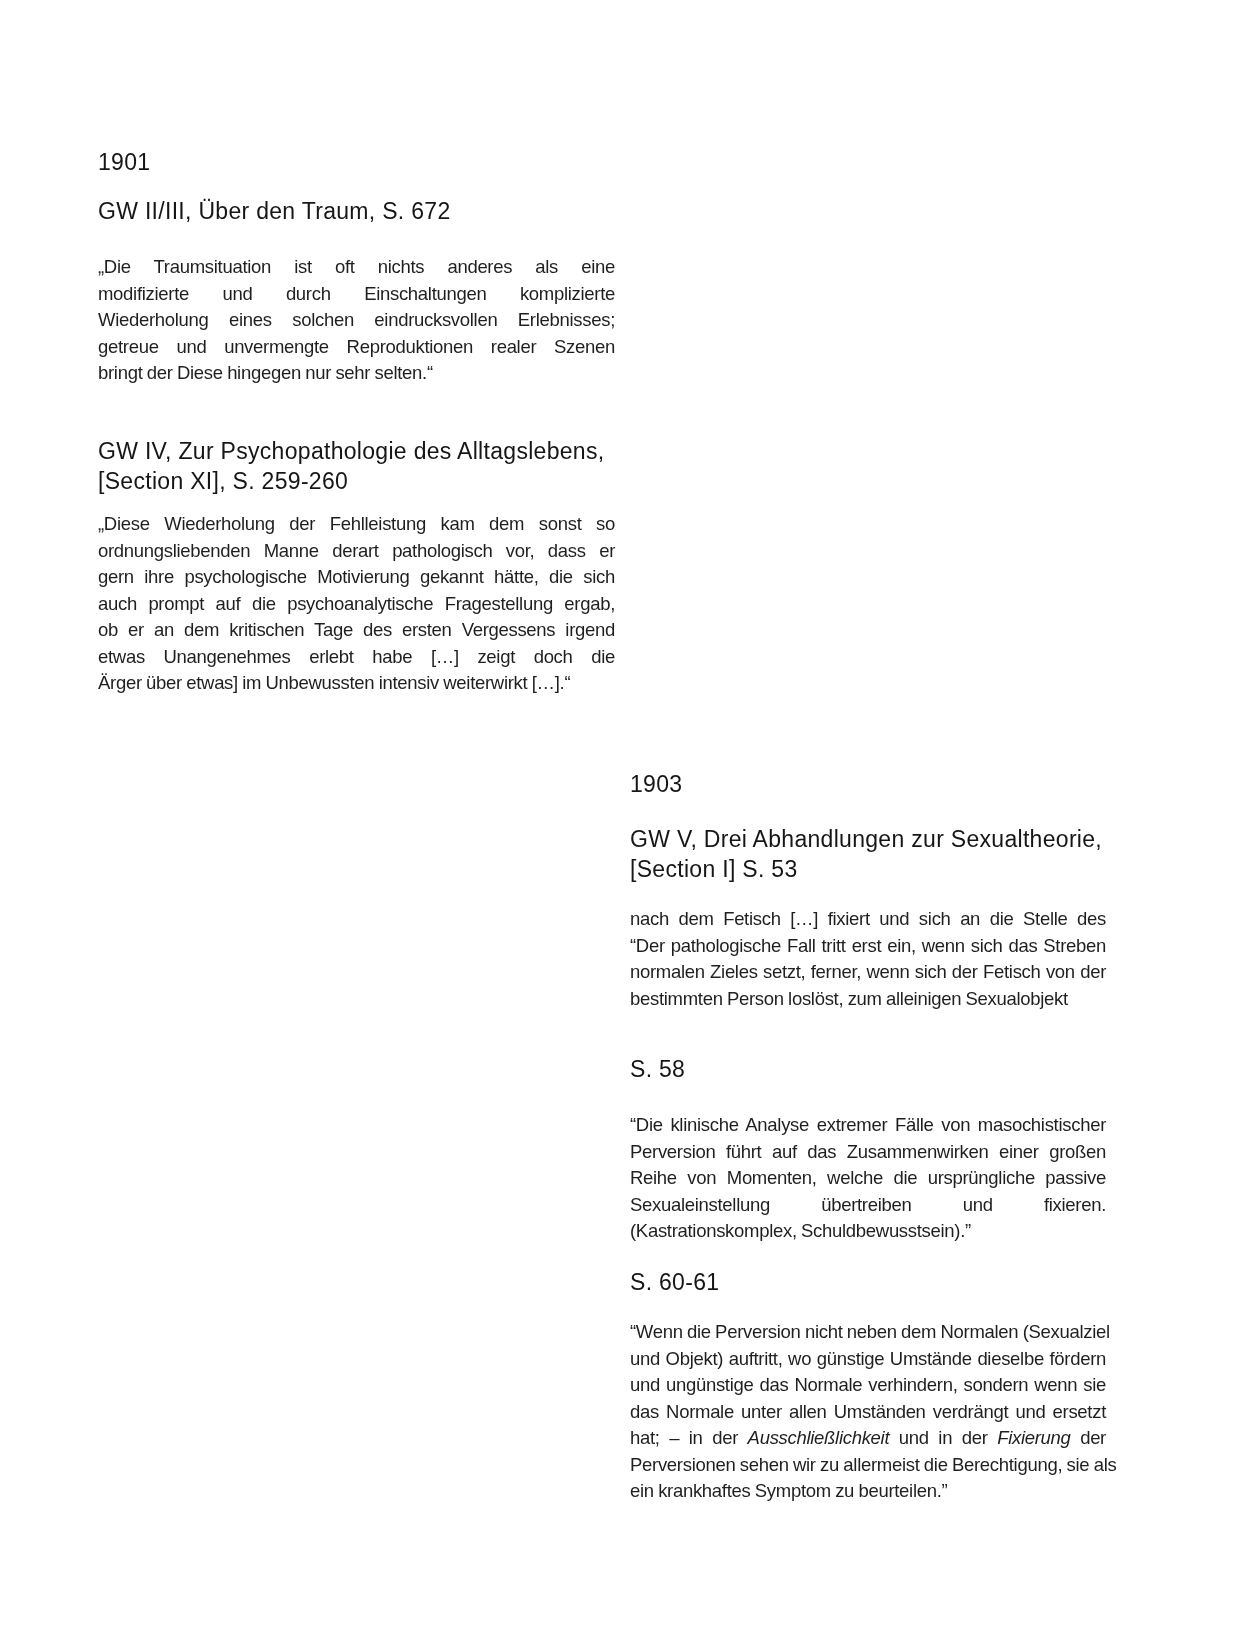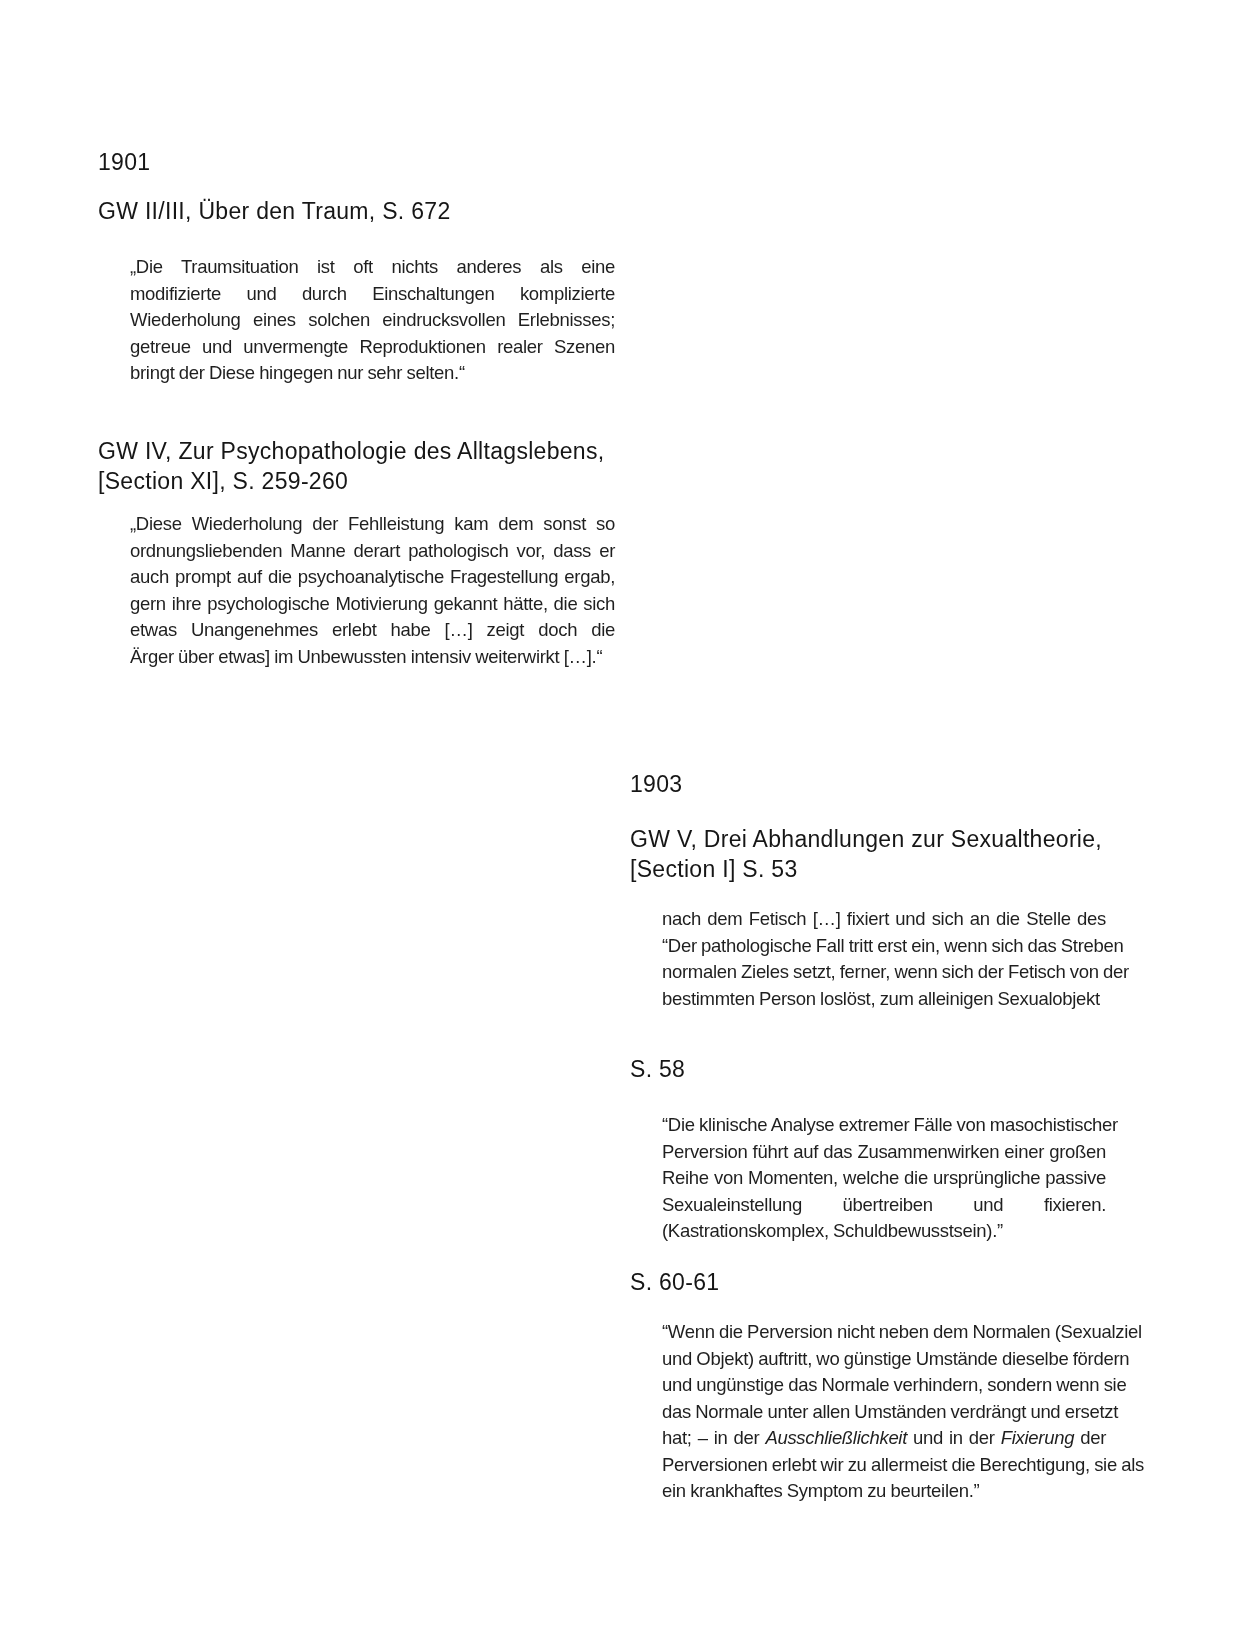--- a/index.html
+++ b/index.html
@@ -33,21 +33,20 @@
     font-size: 18.5px;
     line-height: 26.5px;
     letter-spacing: -0.3px;
     word-spacing: -0.5px;
     color: #1f1f1f;
   }
   .quote > div {
     text-align: justify;
     text-align-last: justify;
     white-space: nowrap;
-    margin-left: 32px;
   }
   .quote > div:last-child {
     text-align-last: left;
   }
   .quote i { font-style: italic; }
 
   
   .col-left  { width: 517px; left: 98px; }
   .col-right { width: 476px; left: 630px; }
 </style>
@@ -72,22 +71,23 @@
       </div>
 
     <div class="block heading col-left" style="top:436px">
         <div>GW IV, Zur Psychopathologie des Alltagslebens,</div>
         <div>[Section XI], S. 259-260</div>
       </div>
 
     <div class="block quote col-left" style="top:511px">
         <div>„Diese Wiederholung der Fehlleistung kam dem sonst so</div>
         <div>ordnungsliebenden Manne derart pathologisch vor, dass er</div>
+        <div>gern ihre psychologische Motivierung gekannt hätte, die sich</div>
         <div>auch prompt auf die psychoanalytische Fragestellung ergab,</div>
-        <div>gern ihre psychologische Motivierung gekannt hätte, die sich</div>
+        <div>ob er an dem kritischen Tage des ersten Vergessens irgend</div>
         <div>etwas Unangenehmes erlebt habe […] zeigt doch die</div>
         <div>Ärger über etwas] im Unbewussten intensiv weiterwirkt […].“</div>
       </div>
   </div>
 
   <div>
     <div class="block year col-right" style="top:769px">1903</div>
 
     <div class="block heading col-right" style="top:824px">
         <div>GW V, Drei Abhandlungen zur Sexualtheorie,</div>
@@ -116,18 +116,18 @@
     <div class="block heading col-right" style="top:1267px">
         <div>S. 60-61</div>
       </div>
 
     <div class="block quote col-right" style="top:1319px">
         <div>“Wenn die Perversion nicht neben dem Normalen (Sexualziel</div>
         <div>und Objekt) auftritt, wo günstige Umstände dieselbe fördern</div>
         <div>und ungünstige das Normale verhindern, sondern wenn sie</div>
         <div>das Normale unter allen Umständen verdrängt und ersetzt</div>
         <div>hat; – in der <i>Ausschließlichkeit</i> und in der <i>Fixierung</i> der</div>
-        <div>Perversionen erlebt wir zu allermeist die Berechtigung, sie als</div>
+        <div>Perversionen sehen wir zu allermeist die Berechtigung, sie als</div>
         <div>ein krankhaftes Symptom zu beurteilen.”</div>
       </div>
   </div>
 
 </div>
 
 </body></html>

